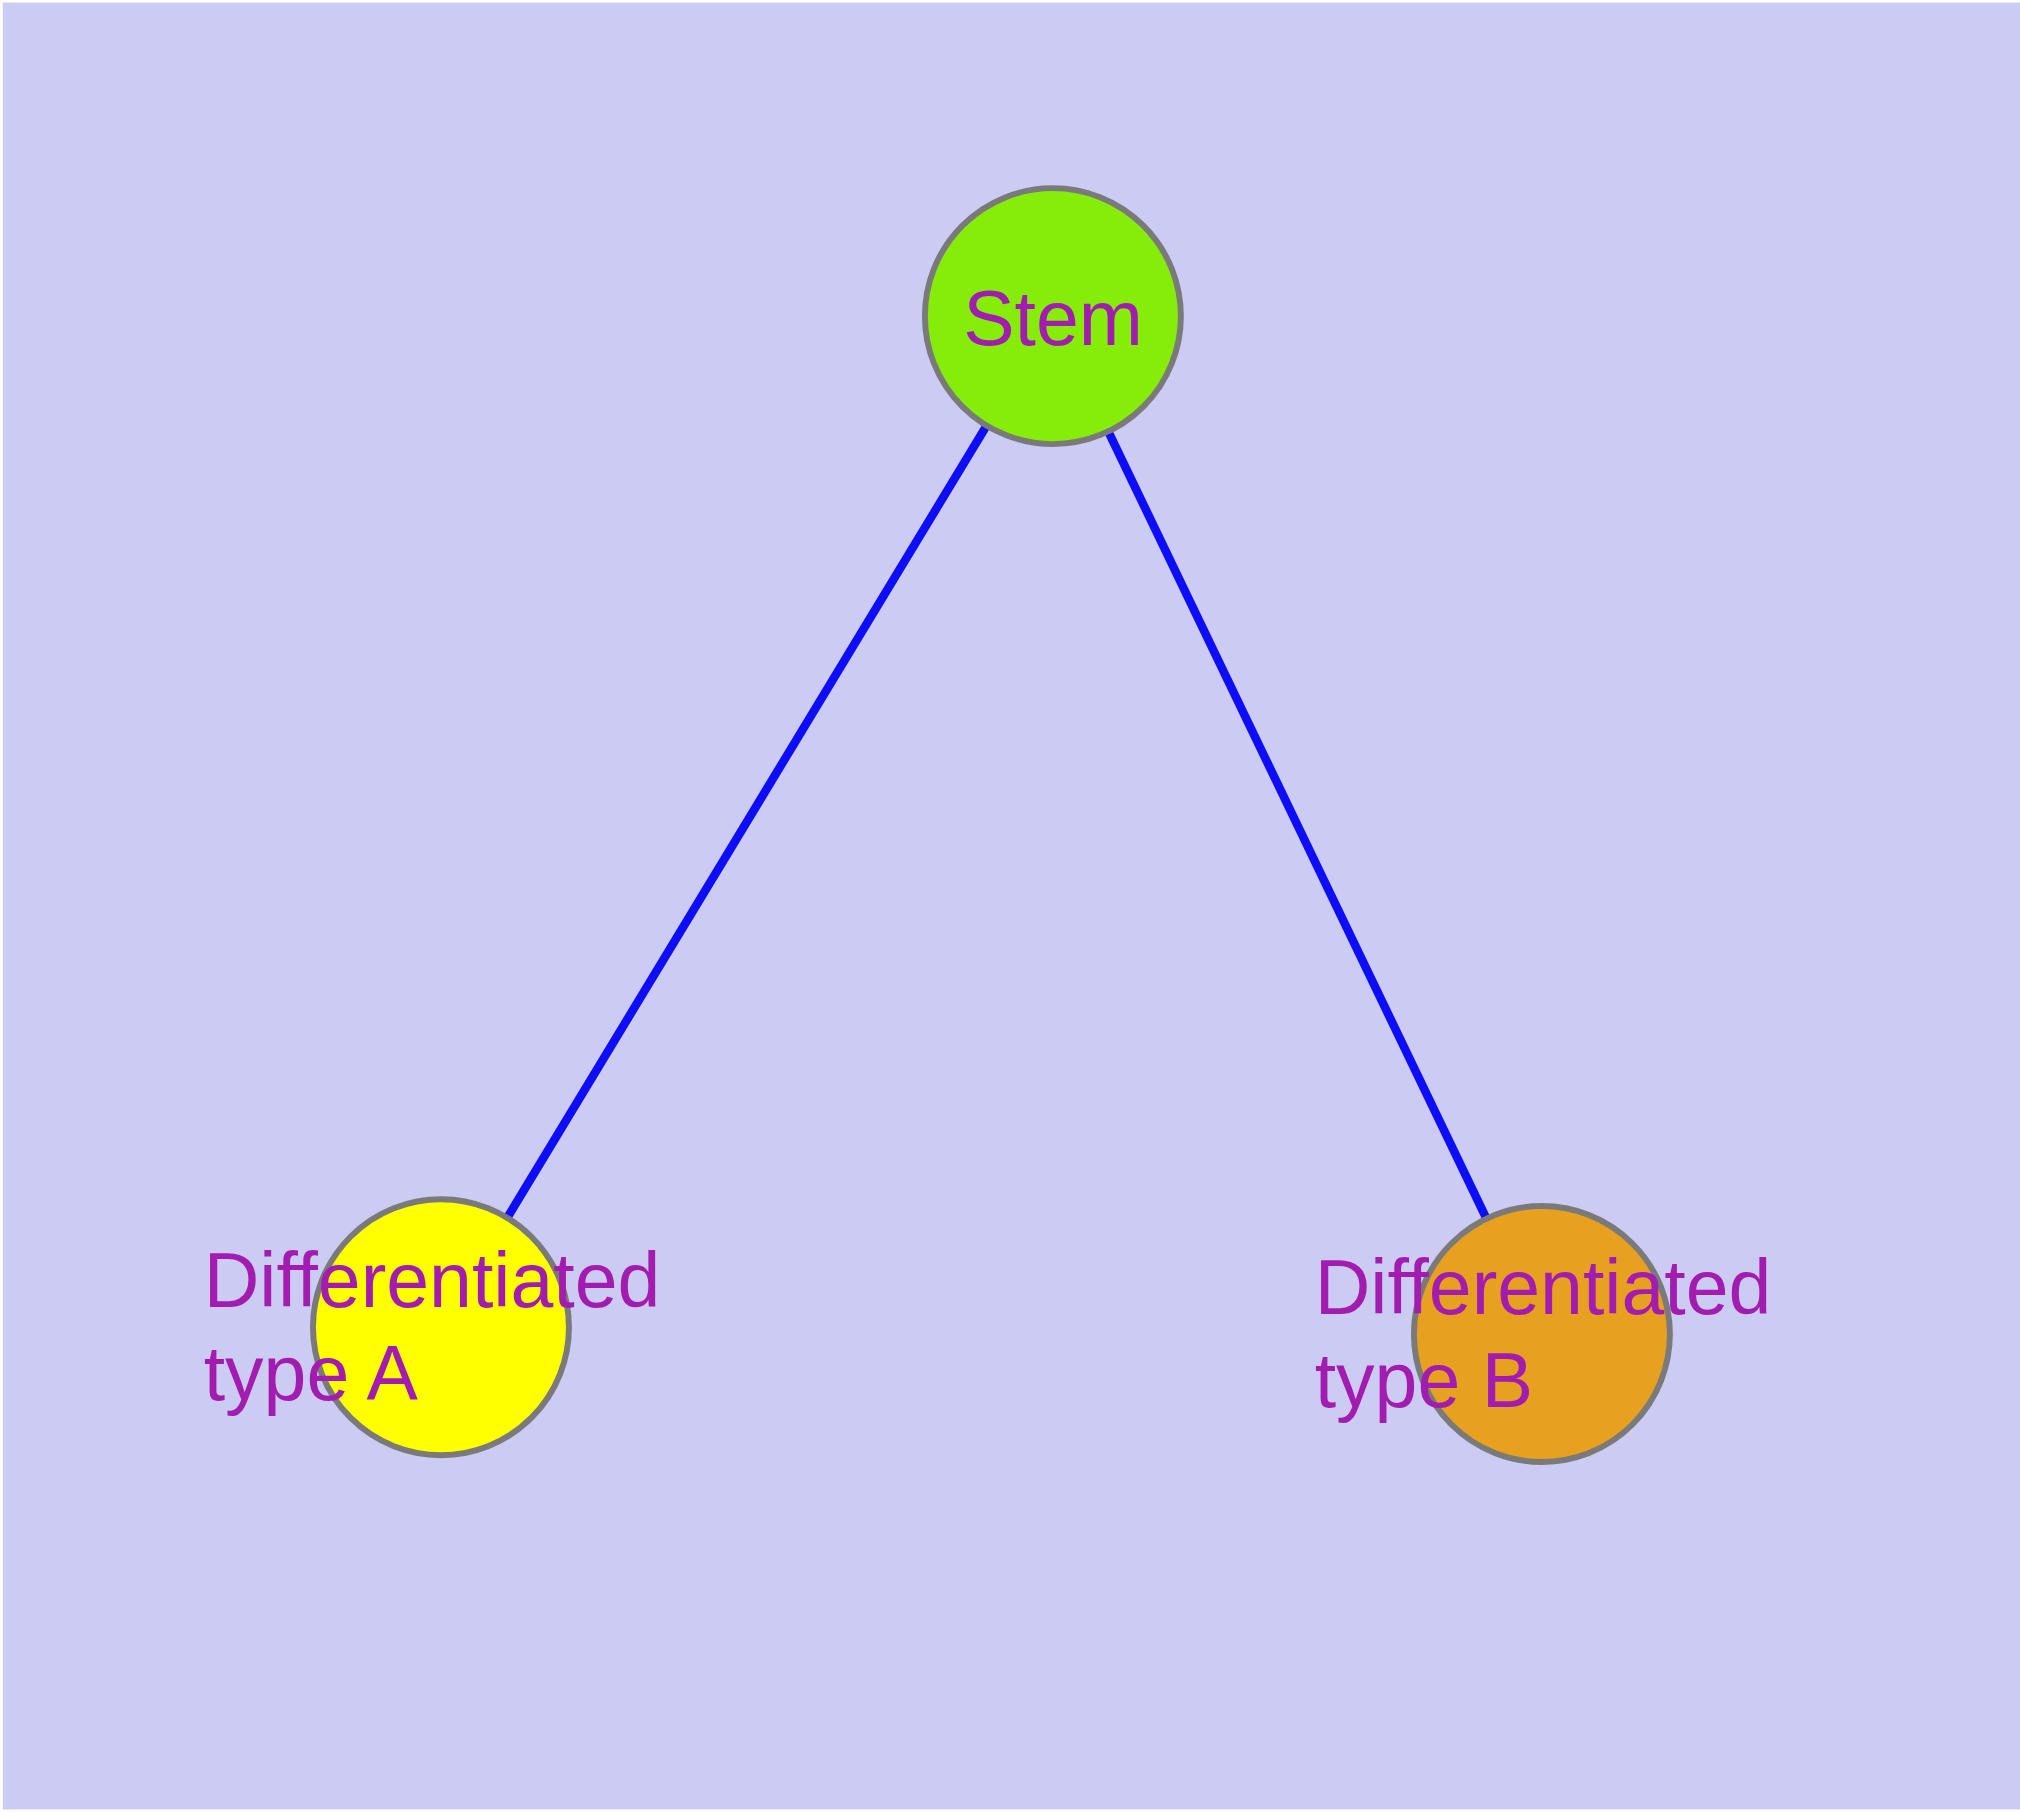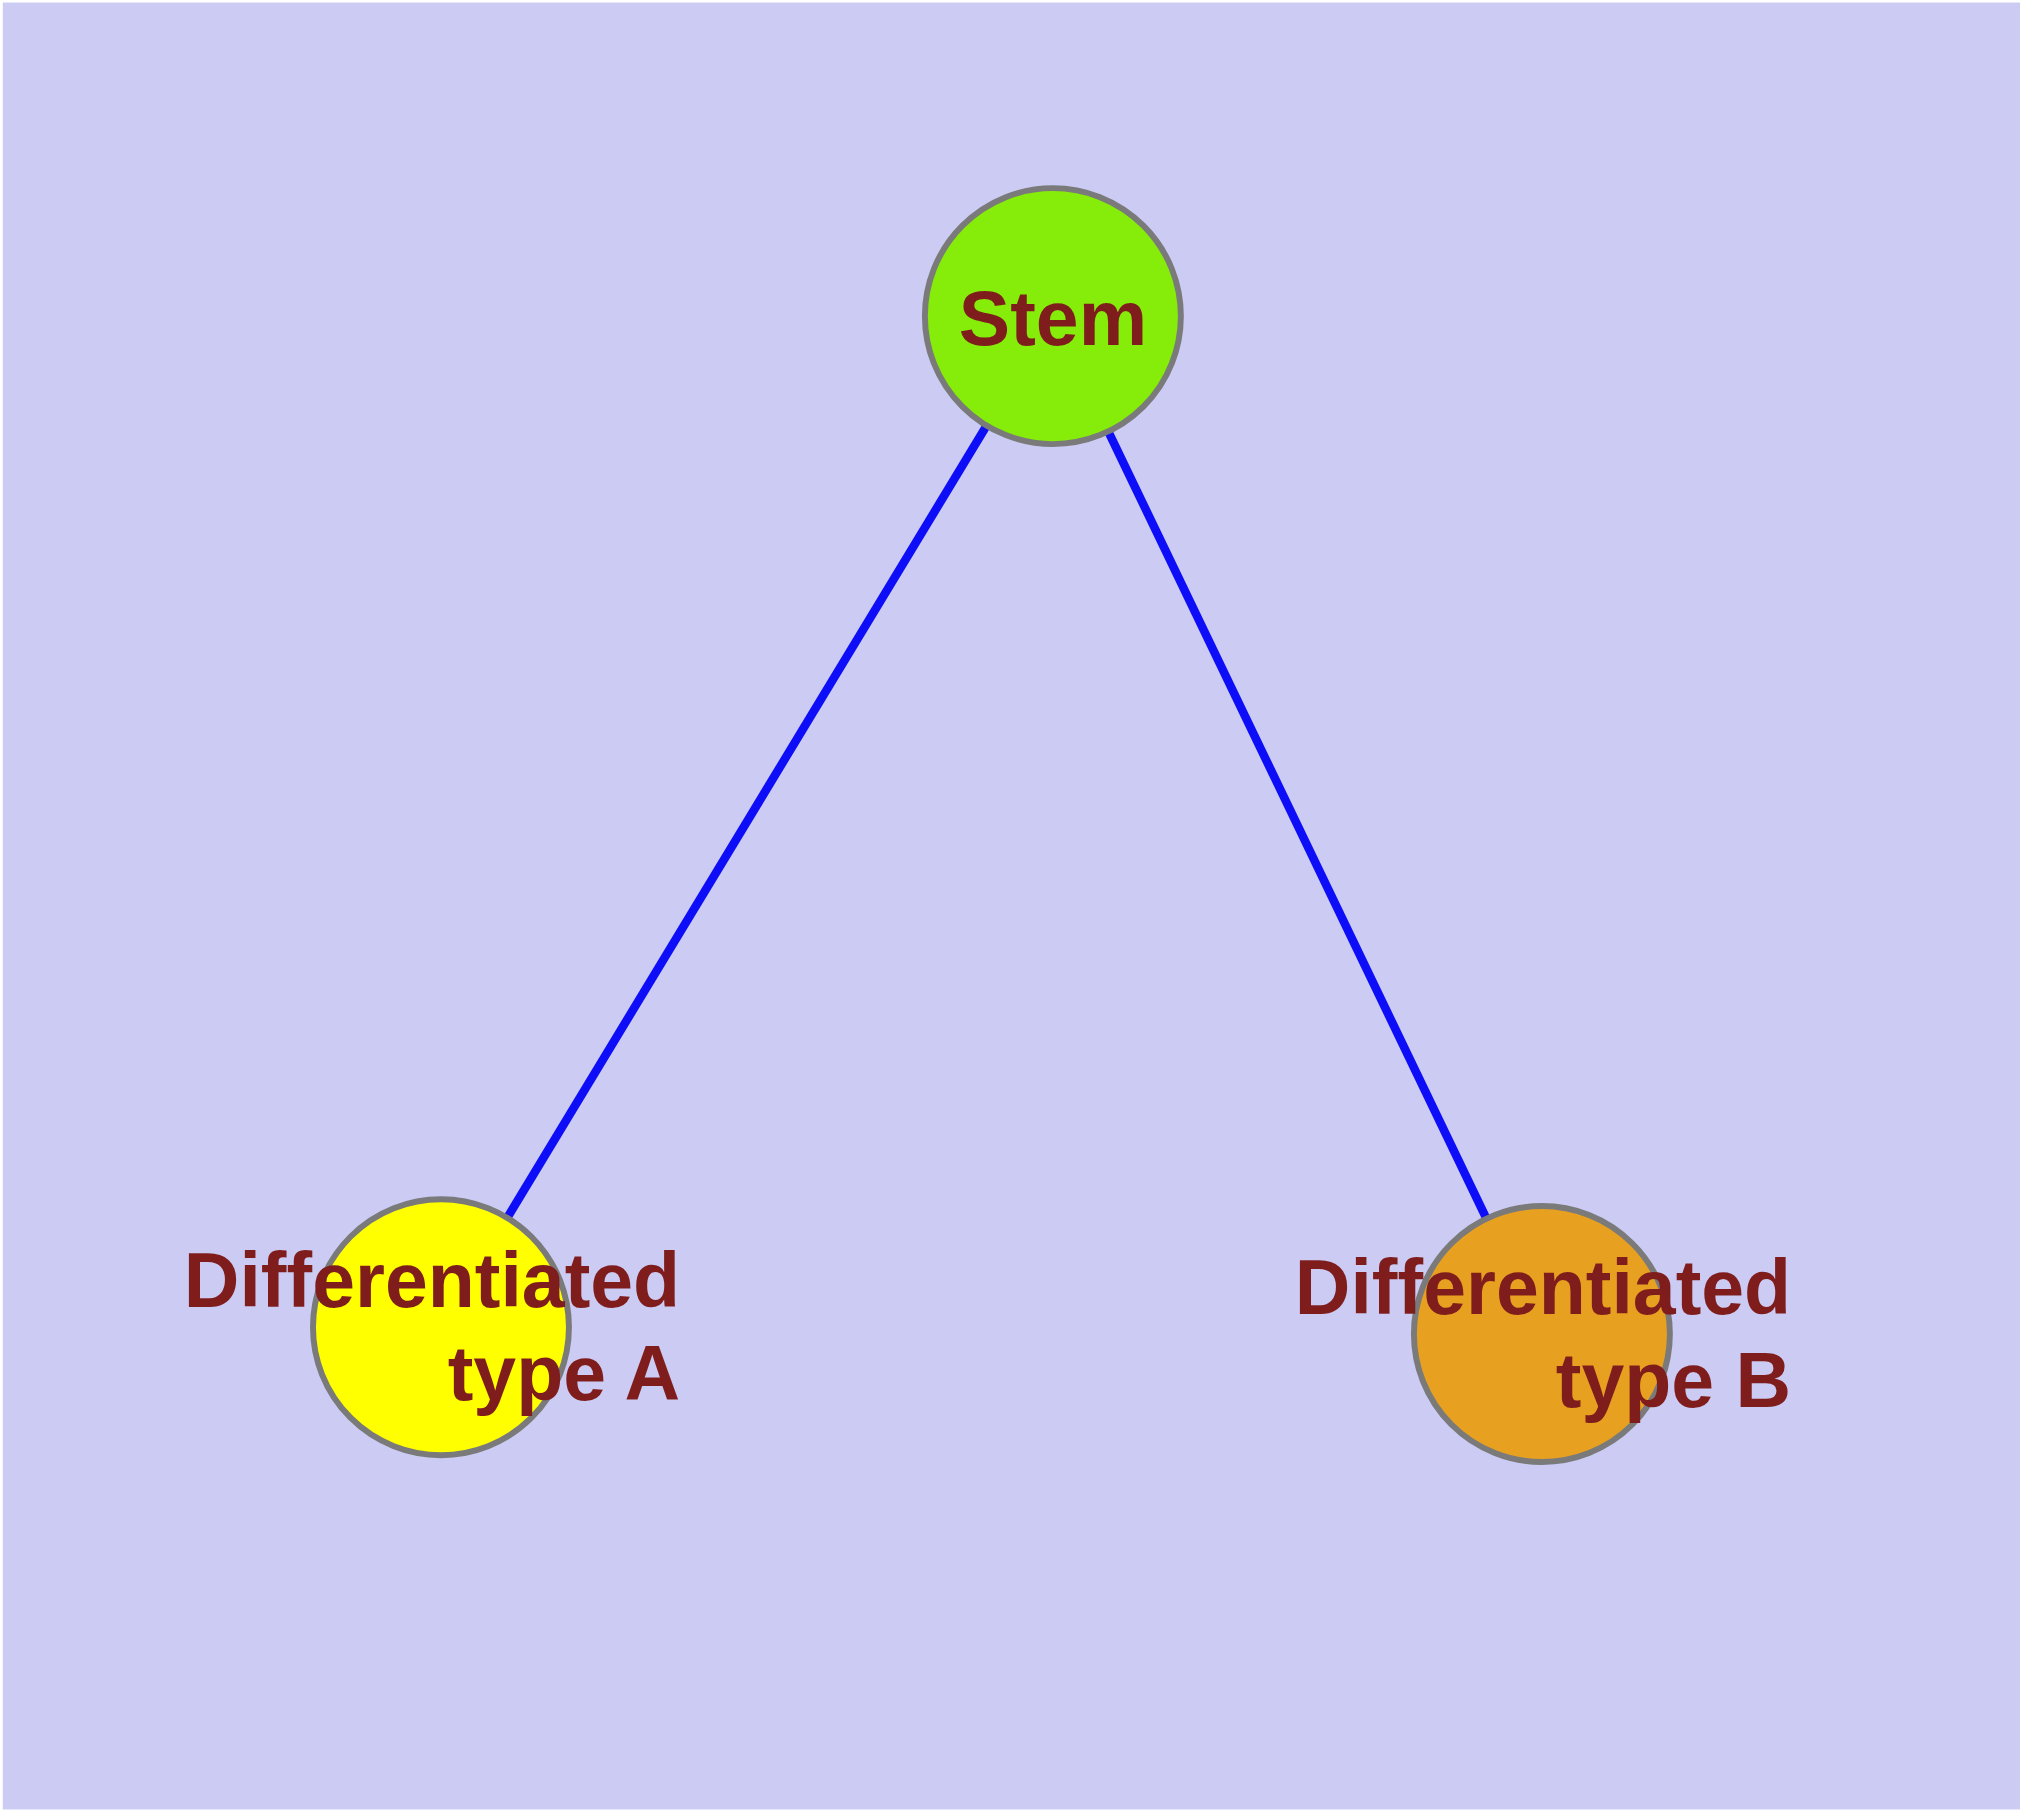--- a/index.html
+++ b/index.html
@@ -20,25 +20,25 @@
     position: absolute;
     left: 0;
     top: 0;
     width: 2021px;
     height: 1812px;
     display: block;
   }
   .node-label {
     position: absolute;
     transform: translate(-50%, -50%);
-    font-weight: 700;
+    font-weight: 400;
     font-size: 77px;
     line-height: 93px;
-    color: #7f1d1d;
-    text-align: right;
+    color: #a21caf;
+    text-align: left;
     white-space: pre-line;
     letter-spacing: 0px;
     pointer-events: none;
   }
 </style>
 </head>
 <body>
 
 <div class="figure">
 

